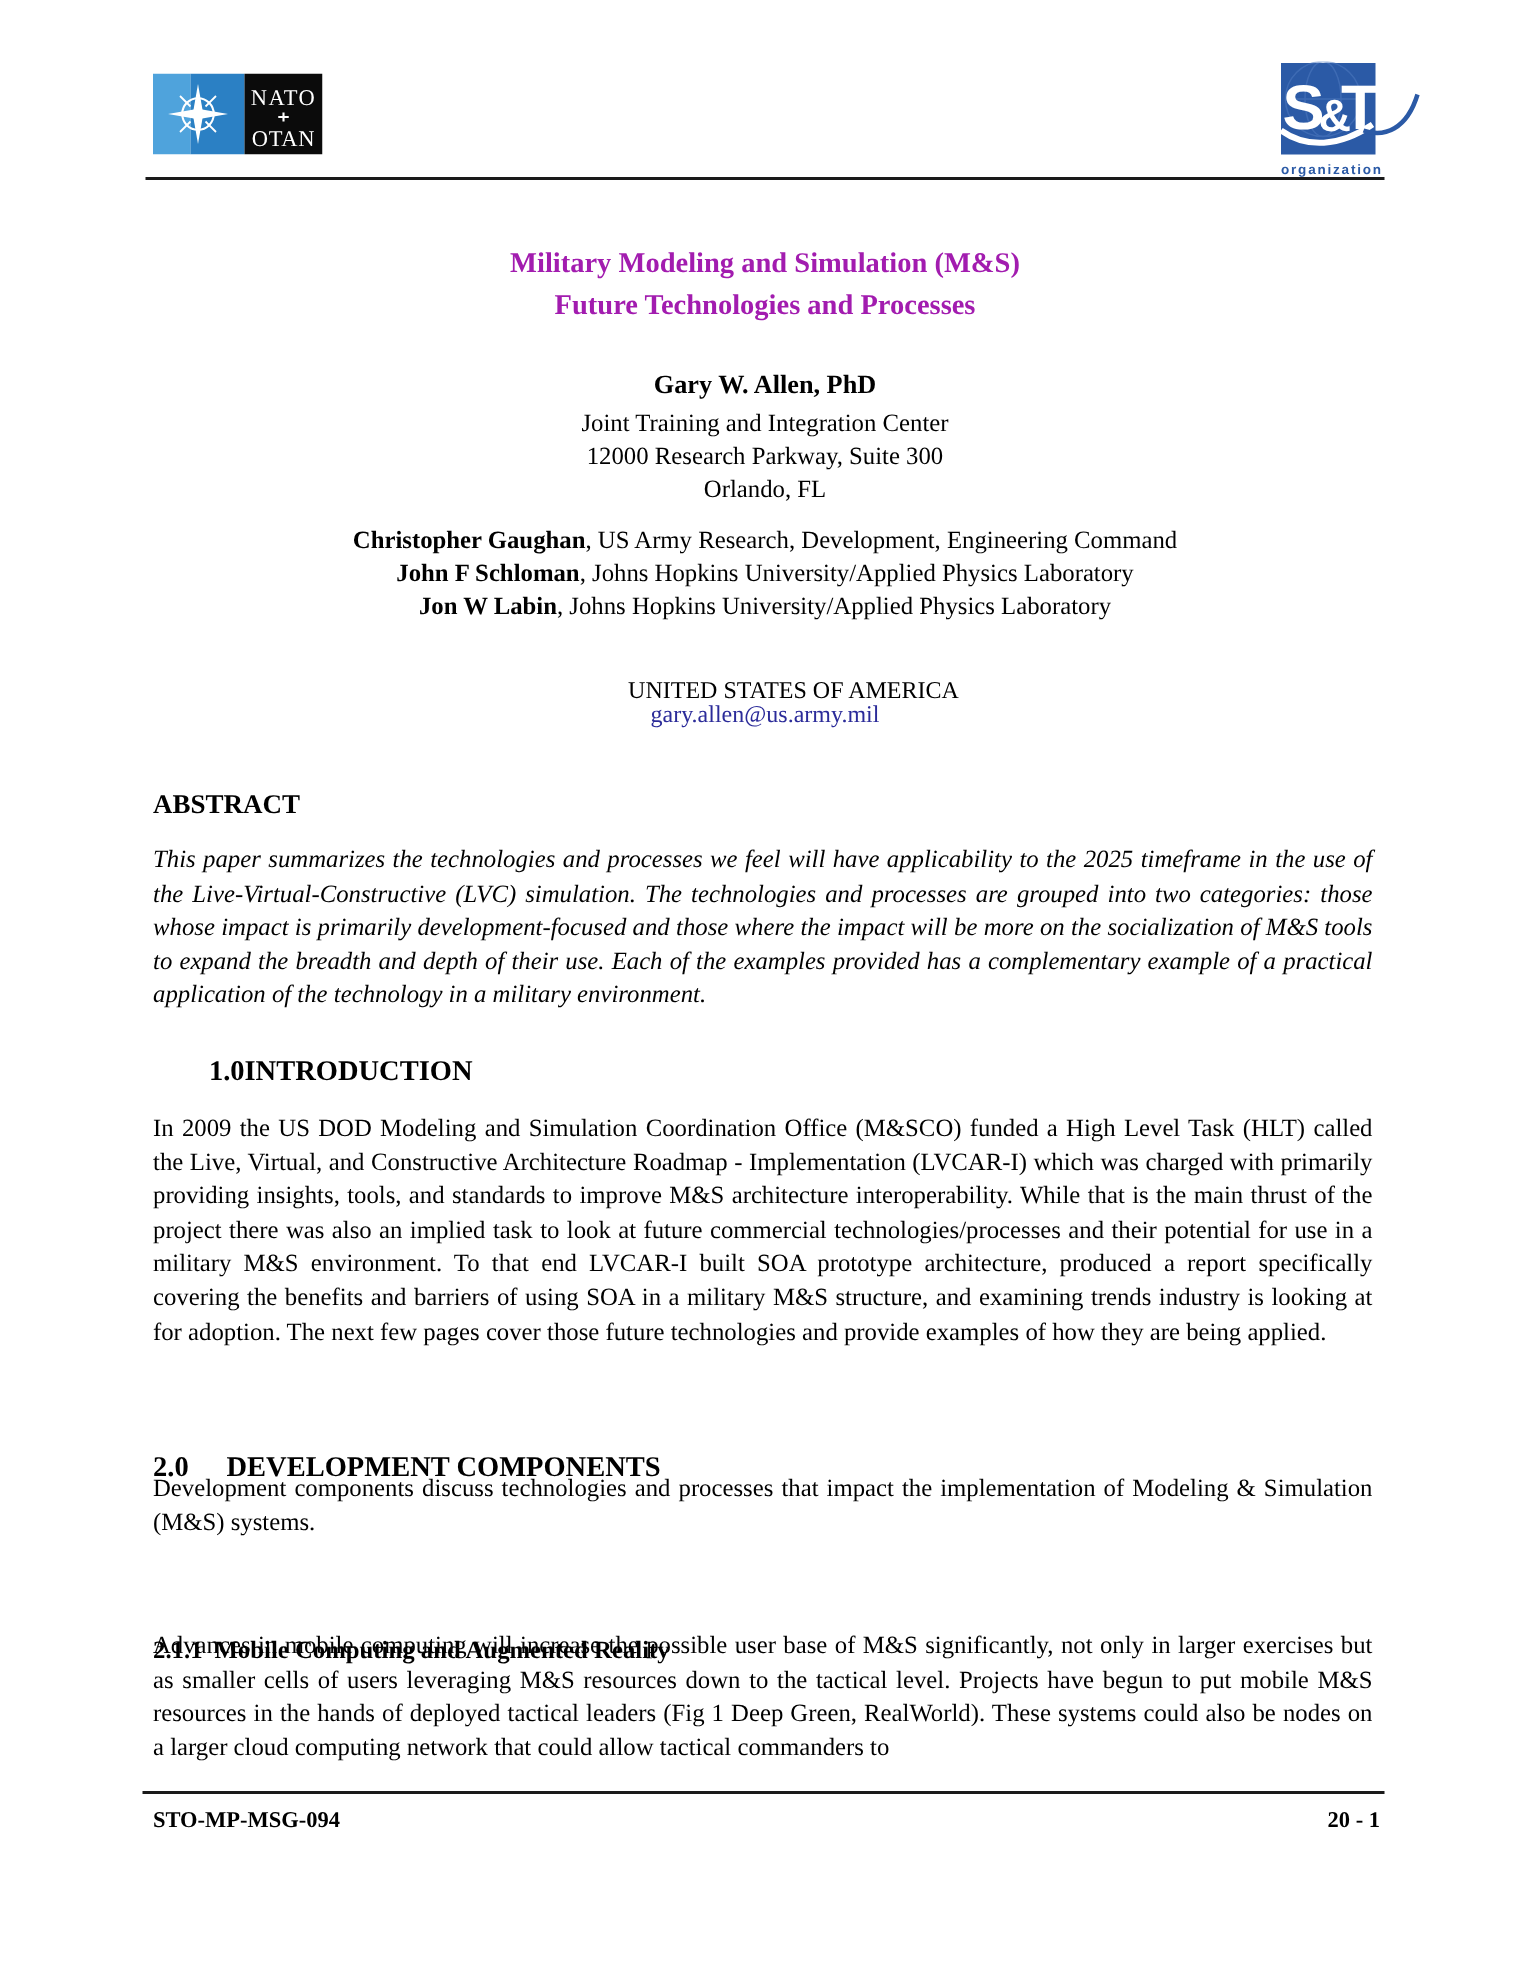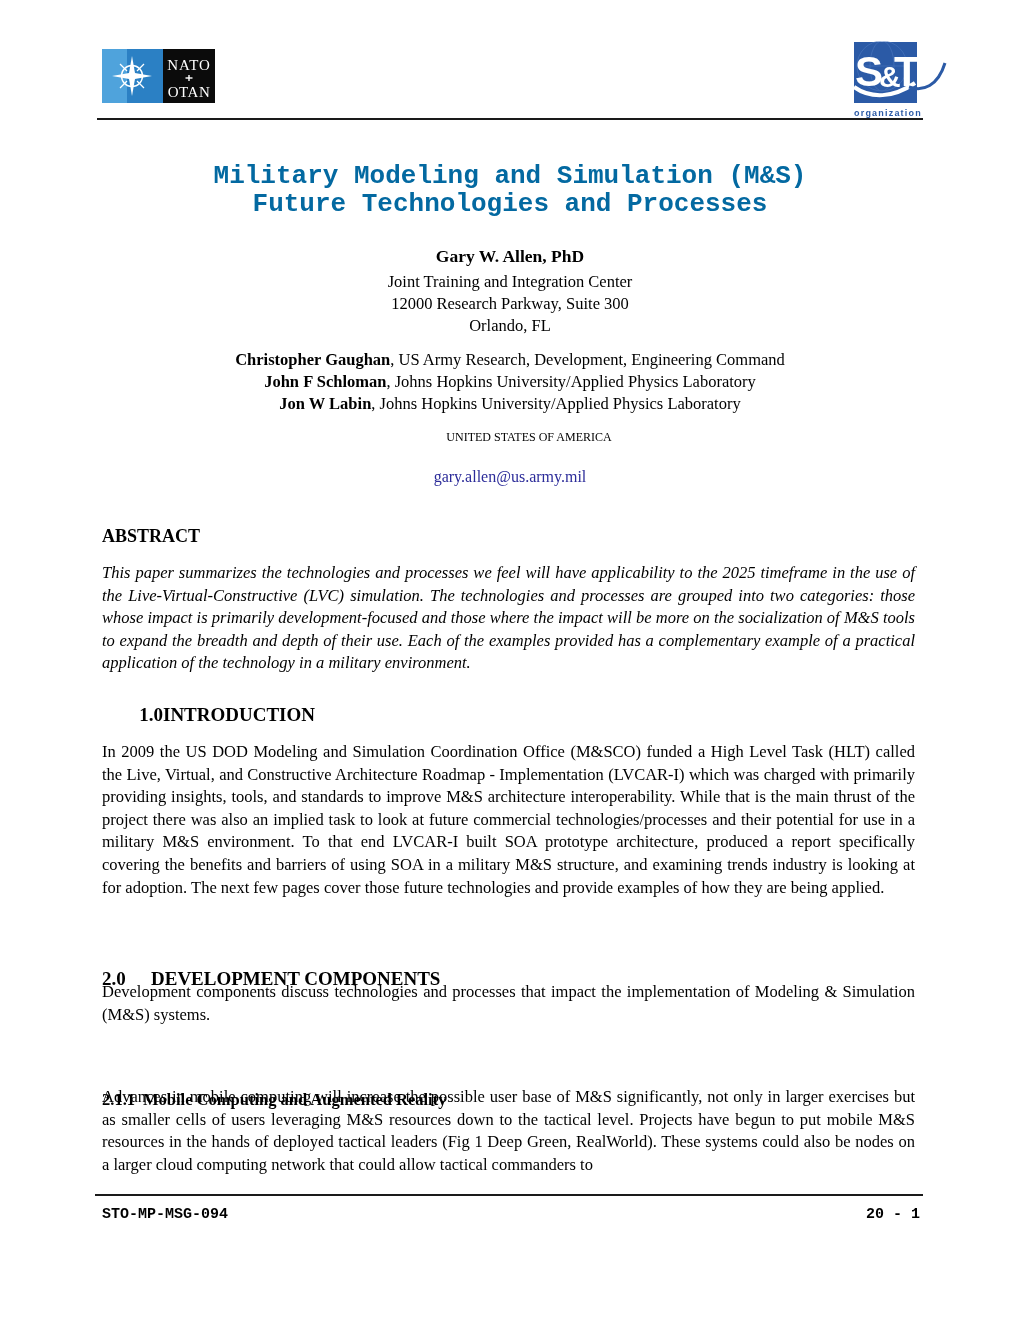--- a/index.html
+++ b/index.html
@@ -11,26 +11,26 @@
   .abs { position:absolute; }
   .centered { left:0; right:0; text-align:center; }
   .rule { position:absolute; background:#1a1a1a; height:2px; }
 
   
   .nato-logo { left:102px; top:49px; width:113px; height:54px; }
   .st-logo   { left:851px; top:41px; width:98px;  height:82px; }
   .header-rule { top:118px; left:97px; width:826px; }
 
   
-  .doc-title { top:162px; font-weight:bold; font-size:26px; line-height:28px; color:#0369a1;font-family:Liberation Mono, monospace; }
+  .doc-title { top:162px; font-weight:bold; font-size:19px; line-height:28px; color:#a21caf; }
   .author-name  { top:246px; font-weight:bold; font-size:17.5px; }
   .author-lines { top:271px; font-size:16.5px; line-height:22px; }
   .coauthors    { top:349px; font-size:16.5px; line-height:22px; }
   .coauthors b  { font-weight:bold; }
-  .country { top:430px; font-size:12px;padding-left:38px; }
+  .country { top:452px; font-size:16px;padding-left:38px; }
   .email-line { top:468px; font-size:16px; }
   .email-line a { color:#2B2B99; text-decoration:none;text-align:center; }
 
   
   .h-abstract { left:102px; top:526px; font-weight:bold; font-size:18px; }
   .abstract-body {
     left:102px; top:562px; width:813px;
     font-style:italic; font-size:16.5px; line-height:22.6px; text-align:justify;
   }
 
@@ -47,21 +47,21 @@
   .h-dev    { top:944px;margin-top:24px; }
   .p-dev    { top:981px; }
   .h-mobile { top:1054px;margin-top:36px; }
   .p-mobile { top:1086px; }
 
   
   .footer-rule { top:1194px; left:95px; width:828px; }
   .footer-row {
     position:absolute; top:1206px; left:102px; width:818px;
     display:flex; justify-content:space-between;
-    font-family:Liberation Mono, monospace; font-weight:bold; font-size:15px;text-align:right;
+    font-family:Liberation Serif, serif; font-weight:bold; font-size:15px;text-align:right;
   }
 </style>
 </head>
 <body>
 
 <div class="page">
 
   <svg class="abs nato-logo" viewBox="0 0 113 54" xmlns="http://www.w3.org/2000/svg">
     <rect x="0" y="0" width="25" height="54" fill="#4FA3DC"></rect>
     <rect x="25" y="0" width="36" height="54" fill="#2B80C4"></rect>

